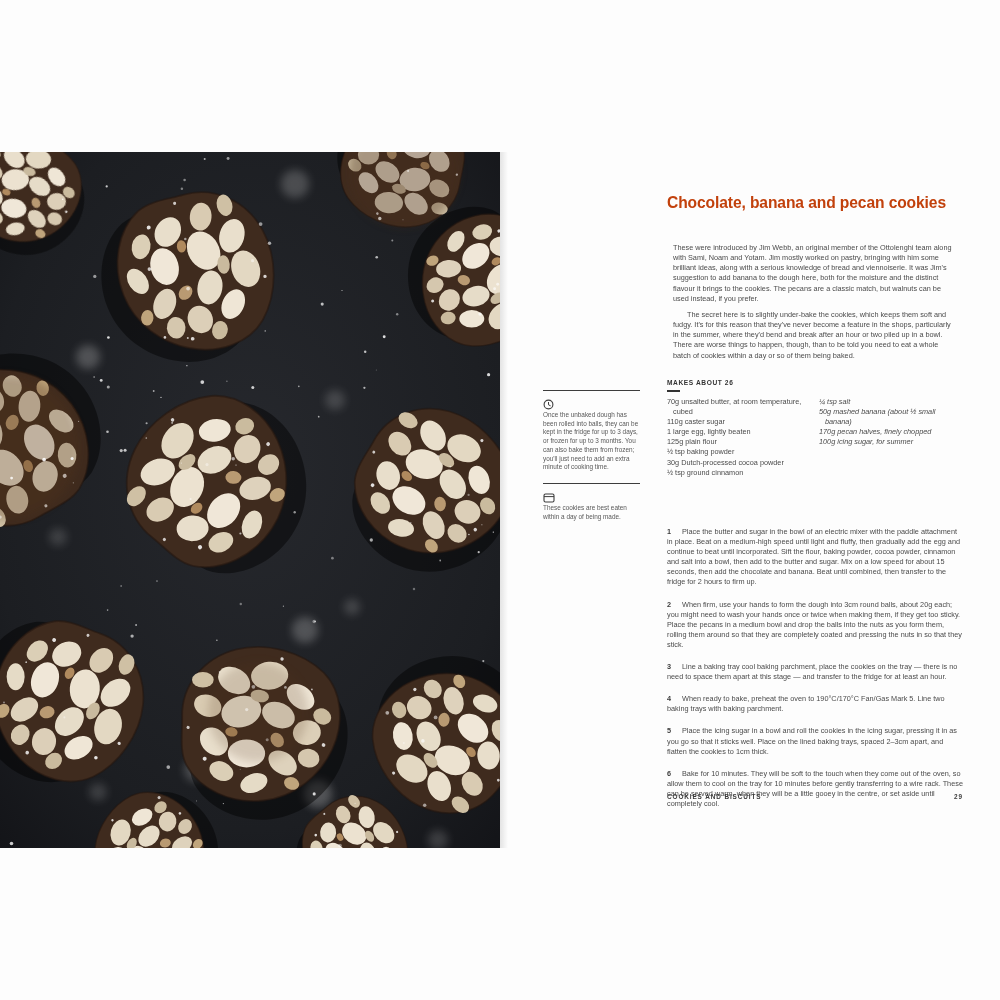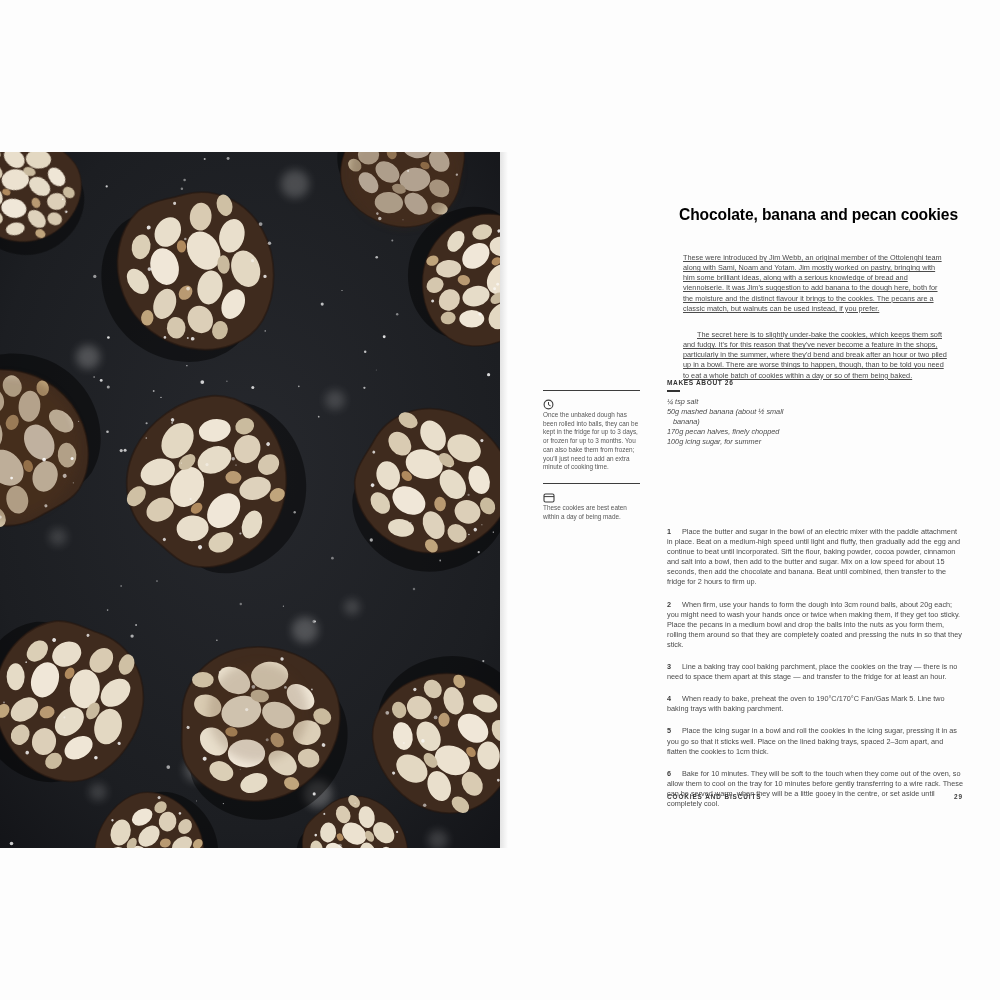--- a/index.html
+++ b/index.html
@@ -12,24 +12,24 @@
   .gutter{position:absolute;left:500px;top:152px;width:8px;height:696px;
           background:linear-gradient(90deg,rgba(0,0,0,0.10),rgba(0,0,0,0));}
 
   
   .notes{position:absolute;left:543px;top:390px;width:97px;color:#4c4c4c;}
   .note-rule{height:1px;background:#3d3d3d;margin:0 0 5px 0;}
   .note-icon{margin:0 0 4px 0;height:11px;}
   .note-text{font-size:6.4px;line-height:1.36;margin:0 0 11px 0;color:#585858;}
 
   .main{position:absolute;left:667px;top:194px;width:296px;color:#4b4b4b;}
-  .title{position:absolute;top:0;left:0;margin:12px;font-size:15.6px;line-height:1.15;
-         font-weight:bold;color:#000000;letter-spacing:-0.1px;white-space:nowrap;}
+  .title{position:absolute;top:0;left:0;margin:0;font-size:15.6px;line-height:1.15;
+         font-weight:bold;color:#c2410c;letter-spacing:-0.1px;white-space:nowrap;}
   .intro{position:absolute;top:43px;left:0;width:296px;font-size:7.3px;line-height:10.15px;}
-  .intro p{margin:16px;text-decoration:underline;}
+  .intro p{margin:6px;}
   .intro p.indent{text-indent:14px;}
 
   .yield{position:absolute;top:185px;left:0;}
   .yield-label{font-size:6.6px;font-weight:bold;letter-spacing:0.6px;color:#333;}
   .yield-dash{width:13px;height:1.5px;background:#333;margin-top:4px;}
 
   .ingredients{position:absolute;top:203px;left:0;width:296px;display:flex;}
   .ing-col{font-size:7.3px;line-height:10.1px;}
   .ing-col.left{width:152px;padding-right:6px;box-sizing:border-box;}
   .ing-col.right{width:144px;font-style:italic;}
@@ -267,20 +267,29 @@
       <p>These were introduced by Jim Webb, an original member of the Ottolenghi team along with Sami, Noam and Yotam. Jim mostly worked on pastry, bringing with him some brilliant ideas, along with a serious knowledge of bread and viennoiserie. It was Jim's suggestion to add banana to the dough here, both for the moisture and the distinct flavour it brings to the cookies. The pecans are a classic match, but walnuts can be used instead, if you prefer.</p>
       <p class="indent">The secret here is to slightly under-bake the cookies, which keeps them soft and fudgy. It's for this reason that they've never become a feature in the shops, particularly in the summer, where they'd bend and break after an hour or two piled up in a bowl. There are worse things to happen, though, than to be told you need to eat a whole batch of cookies within a day or so of them being baked.</p>
     </div>
 
     <div class="yield">
       <div class="yield-label">MAKES ABOUT 26</div>
       <div class="yield-dash"></div>
     </div>
 
     <div class="ingredients">
+      <div class="ing-col left">
+        <p class="ing">70g unsalted butter, at room temperature, cubed</p>
+        <p class="ing">110g caster sugar</p>
+        <p class="ing">1 large egg, lightly beaten</p>
+        <p class="ing">125g plain flour</p>
+        <p class="ing">½ tsp baking powder</p>
+        <p class="ing">30g Dutch-processed cocoa powder</p>
+        <p class="ing">½ tsp ground cinnamon</p>
+      </div>
       <div class="ing-col right">
         <p class="ing">¼ tsp salt</p>
         <p class="ing">50g mashed banana (about ½ small banana)</p>
         <p class="ing">170g pecan halves, finely chopped</p>
         <p class="ing">100g icing sugar, for summer</p>
       </div>
     </div>
 
     <div class="method">
       <p class="step"><span class="stepnum">1</span><span>Place the butter and sugar in the bowl of an electric mixer with the paddle attachment in place. Beat on a medium-high speed until light and fluffy, then gradually add the egg and continue to beat until incorporated. Sift the flour, baking powder, cocoa powder, cinnamon and salt into a bowl, then add to the butter and sugar. Mix on a low speed for about 15 seconds, then add the chocolate and banana. Beat until combined, then transfer to the fridge for 2 hours to firm up.</span></p>

